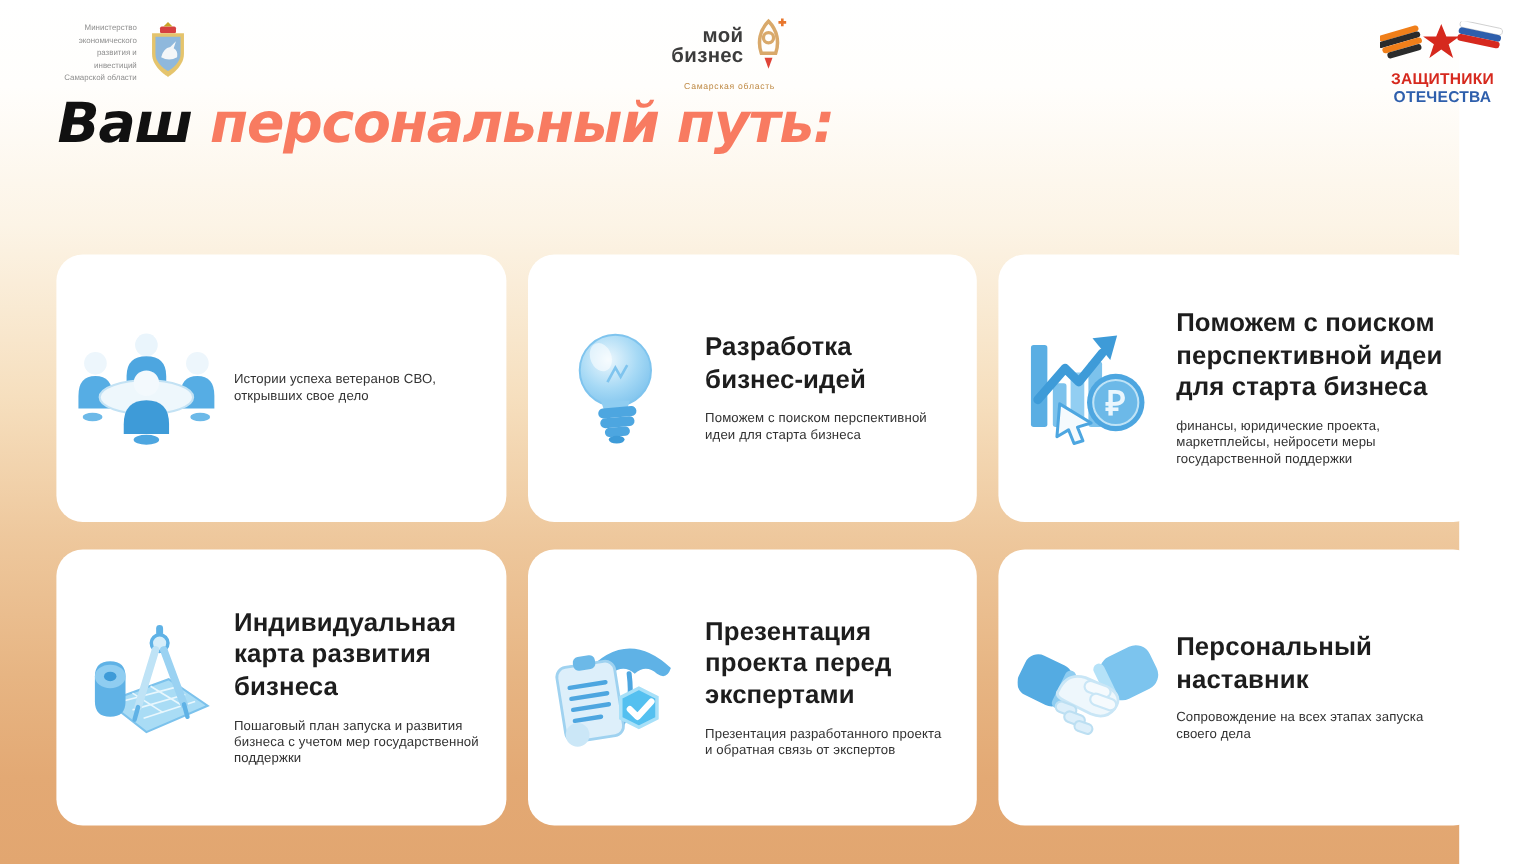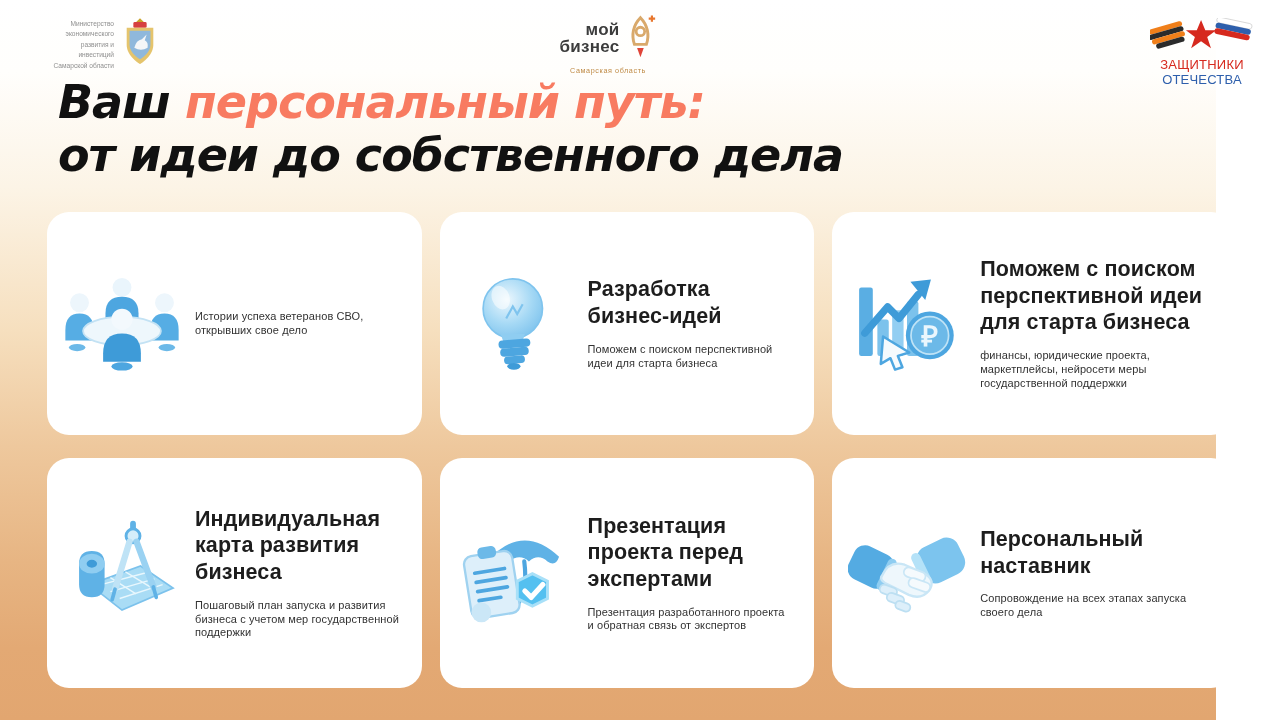--- a/index.html
+++ b/index.html
@@ -33,27 +33,27 @@
     text-align:right; font-weight:bold; color:#3c3c3c;
     font-size:17px; line-height:0.98; letter-spacing:0.3px; padding-top:8px;
   }
   .mybiz-region {
     margin-top:2px; font-size:7.2px; color:#bf8a45; letter-spacing:0.6px;
   }
   .logo-defenders {
     position:absolute; left:1146px; top:18px; width:112px;
     display:flex; flex-direction:column; align-items:center;
   }
-  .defenders-text { text-align:center; font-weight:normal; font-size:13px; line-height:1.12; letter-spacing:0.2px; }
+  .defenders-text { text-align:center; font-weight:bold; font-size:13px; line-height:1.12; letter-spacing:0.2px; }
   .defenders-line1 { color:#d6291e; }
   .defenders-line2 { color:#2e5fac; }
 
   
   .title {
-    position:absolute; left:58px; top:76px;
+    position:absolute; left:48px; top:76px;
     font-family:"DejaVu Sans", sans-serif;
     font-style:italic; font-weight:bold;
     font-size:46px; line-height:1.16; letter-spacing:-1px;
     color:#111111;
   }
   .title .accent { color:var(--accent, #F87B61); }
 
   
   .cards {
     position:absolute; left:47px; top:212px; width:1186px;
@@ -134,21 +134,20 @@
       </svg>
     </span>
     <div class="defenders-text">
       <div class="defenders-line1">ЗАЩИТНИКИ</div>
       <div class="defenders-line2">ОТЕЧЕСТВА</div>
     </div>
   </div>
 
   <div class="title">
     <div><span>Ваш</span> <span class="accent">персональный путь:</span></div>
-    <div>от идеи до собственного дела</div>
   </div>
 
   <div class="cards">
 
     <div class="card">
       <div class="card-icon">
         <svg width="118" height="118" viewBox="0 0 100 100">
           <circle cx="50" cy="19" r="8" fill="#eaf5fc"></circle>
           <path d="M36 41 q0 -14 14 -14 q14 0 14 14 v7 h-28 z" fill="#4da6e0"></path>
           <circle cx="14" cy="32" r="8" fill="#edf6fc"></circle>

